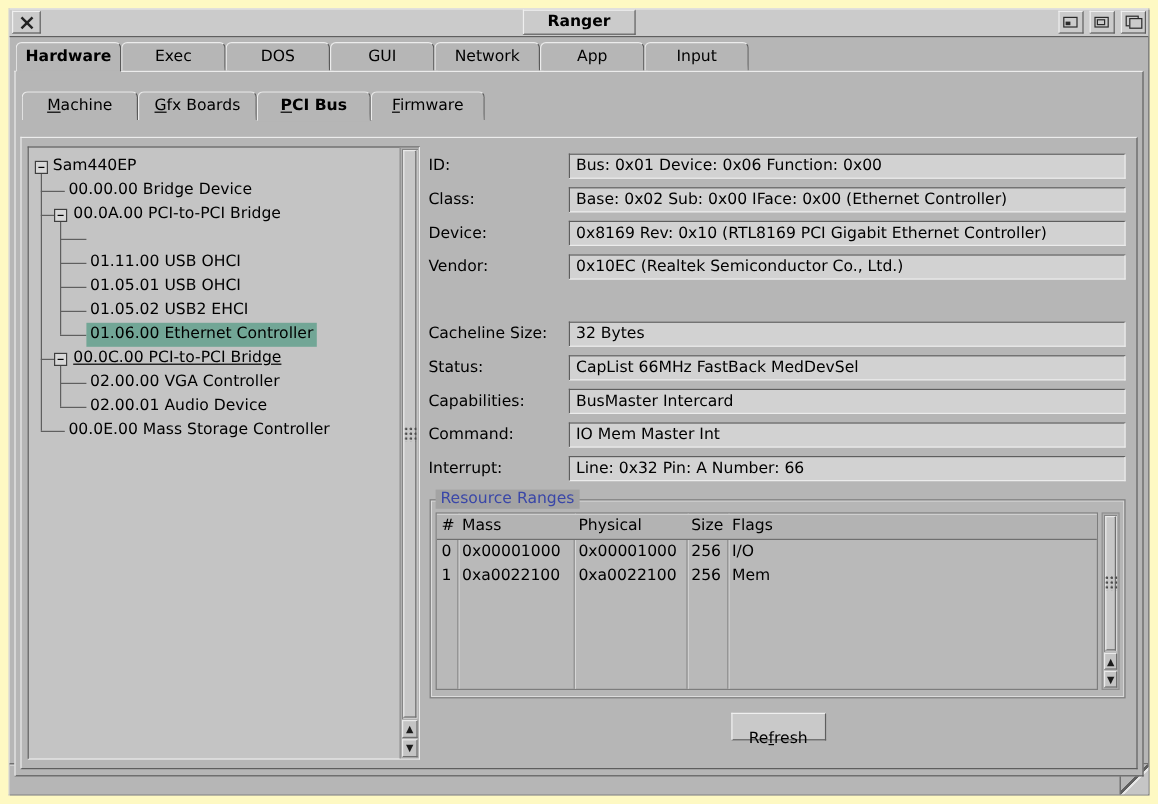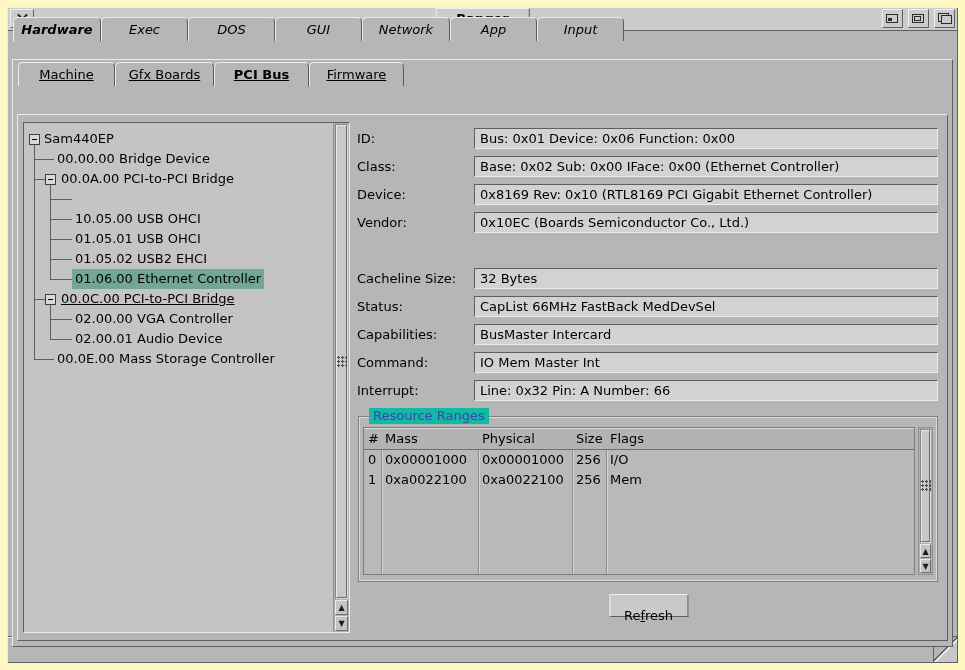--- a/index.html
+++ b/index.html
@@ -29,25 +29,25 @@
   .ic-zoom { display:block; width:12px; height:9px; border:1px solid #2a2a2a; position:relative; }
   .ic-zoom::after { content:''; position:absolute; left:1px; top:1px; width:5px; height:3px; border:1px solid #2a2a2a; }
   .ic-depth { display:block; width:14px; height:11px; position:relative; }
   .ic-depth::before { content:''; position:absolute; left:0; top:0; width:9px; height:7px; border:1px solid #2a2a2a; }
   .ic-depth::after { content:''; position:absolute; right:0; bottom:0; width:9px; height:7px; border:1px solid #2a2a2a; background:#cbcbcb; }
 
   
   .tab { position:absolute; height:24px; background:#b6b6b6; border:1px solid; border-color:#ececec #5a5a5a #5a5a5a #ececec;
          border-bottom:0; border-radius:5px 5px 0 0; text-align:center; line-height:23px; z-index:1; cursor:pointer; white-space:nowrap; }
   .tab.active { height:25px; z-index:3; font-weight:bold; border-bottom:1px solid #b6b6b6; }
-  .main-tab { top:10px;font-style:italic; }
+  .main-tab { top:28px; }
 
   .frame-raised { border:1px solid; border-color:#ececec #5e5e5e #5e5e5e #ececec; background:#b6b6b6; }
   .page-frame { position:absolute; left:5px; right:5px; top:52px; height:588px; z-index:2; }
-  .sub-tab { top:2px;text-decoration:underline; }
+  .sub-tab { top:16px; }
   .sub-frame { position:absolute; left:4px; right:4px; top:34px; bottom:5px; z-index:2;margin-top:20px; }
 
   
   .tree-panel { position:absolute; left:5px; top:7px; width:327px; bottom:7px; background:#c4c4c4;
                 border:1px solid; border-color:#5e5e5e #ececec #ececec #5e5e5e; }
   .tree-content { position:absolute; left:0; top:0; right:16px; bottom:0; overflow:hidden; }
   .tree-row-label { position:absolute; height:20px; line-height:20px; white-space:nowrap; cursor:pointer; }
   .tree-row-label.selected { background:var(--selection,#72a696); padding:0 3px; }
   .tline { position:absolute; background:#5f5f5f; }
   .expander { position:absolute; width:11px; height:11px; background:#d8d8d8; border:1px solid #3f3f3f; cursor:pointer; }
@@ -71,21 +71,21 @@
   
   .details { position:absolute; left:339px; top:7px; right:7px; bottom:7px; }
   .field-row { position:absolute; left:0; right:0; height:22px; }
   .field-label { position:absolute; left:0; width:113px; line-height:21px; white-space:nowrap; }
   .field-value { position:absolute; left:117px; right:2px; top:0; height:21px; background:#d2d2d2; border:1px solid;
                  border-color:#5e5e5e #ececec #ececec #5e5e5e; line-height:19px; padding:0 5px; white-space:nowrap; overflow:hidden; }
 
   
   .group { position:absolute; left:1px; right:2px; top:294px; height:166px; border:1px solid #7f7f7f;
            box-shadow:inset 0 0 0 1px #dcdcdc; }
-  .group-title { position:absolute; top:-9px; left:10px; background:#14b8a6; padding:0 4px;
+  .group-title { position:absolute; top:-9px; left:4px; background:#a3a3a3; padding:0 4px;
                  color:var(--group_title,#3a47a8); line-height:16px; }
   .rr-table { position:absolute; left:4px; top:10px; right:22px; height:148px; background:#b9b9b9; border:1px solid #7d7d7d; }
   .rr-header { display:grid; grid-template-columns:17px 97px 94px 34px 1fr; height:22px; border-bottom:1px solid #6f6f6f;
                background:#b3b3b3; box-shadow:inset 0 1px 0 #d9d9d9; position:relative; z-index:1; }
   .rr-header > div { line-height:21px; padding-left:4px; overflow:hidden; white-space:nowrap; }
   .rr-row { display:grid; grid-template-columns:17px 97px 94px 34px 1fr; height:20px; line-height:20px; position:relative; z-index:1; cursor:pointer; }
   .rr-row > div { padding-left:4px; white-space:nowrap; overflow:hidden; }
   .rr-sep { position:absolute; top:0; bottom:0; width:1px; background:#8d8d8d; box-shadow:1px 0 0 #d6d6d6; z-index:0; }
   .rr-scroll { position:absolute; right:4px; top:10px; width:15px; height:148px; background:#b0b0b0; border:1px solid #8f8f8f; }
   .rr-scroll .sb-track { bottom:31px; }
@@ -160,21 +160,21 @@
           <div class="tline" style="left:26px;top:216px;width:22px;height:1px;"></div>
           <div class="tline" style="left:10px;top:236px;width:20px;height:1px;"></div>
 
           <div class="expander" style="left:5px;top:11px;"></div>
           <div class="expander" style="left:21px;top:51px;"></div>
           <div class="expander" style="left:21px;top:171px;"></div>
 
           <span class="tree-row-label" style="left:20px;top:6px;">Sam440EP</span>
           <span class="tree-row-label" style="left:33px;top:26px;">00.00.00 Bridge Device</span>
           <span class="tree-row-label" style="left:37px;top:46px;">00.0A.00 PCI-to-PCI Bridge</span>
-          <span class="tree-row-label" style="left:51px;top:86px;">10.05.00 USB OHCI</span>
+          <span class="tree-row-label" style="left:51px;top:86px;">01.11.00 USB OHCI</span>
           <span class="tree-row-label" style="left:51px;top:106px;">01.05.01 USB OHCI</span>
           <span class="tree-row-label" style="left:51px;top:126px;">01.05.02 USB2 EHCI</span>
           <span class="tree-row-label selected" style="left:48px;top:146px;">01.06.00 Ethernet Controller</span>
           <span class="tree-row-label" style="left:37px;top:166px;text-decoration:underline;">00.0C.00 PCI-to-PCI Bridge</span>
           <span class="tree-row-label" style="left:51px;top:186px;">02.00.00 VGA Controller</span>
           <span class="tree-row-label" style="left:51px;top:206px;">02.00.01 Audio Device</span>
           <span class="tree-row-label" style="left:33px;top:226px;">00.0E.00 Mass Storage Controller</span>
         </div>
         <div class="vscroll">
           <div class="sb-track">
@@ -195,21 +195,21 @@
         <div class="field-row" style="top:34px;">
           <span class="field-label">Class:</span>
           <div class="field-value">Base: 0x02 Sub: 0x00 IFace: 0x00 (Ethernet Controller)</div>
         </div>
         <div class="field-row" style="top:62px;">
           <span class="field-label">Device:</span>
           <div class="field-value">0x8169 Rev: 0x10 (RTL8169 PCI Gigabit Ethernet Controller)</div>
         </div>
         <div class="field-row" style="top:90px;">
           <span class="field-label">Vendor:</span>
-          <div class="field-value">0x10EC (Boards Semiconductor Co., Ltd.)</div>
+          <div class="field-value">0x10EC (Realtek Semiconductor Co., Ltd.)</div>
         </div>
         <div class="field-row" style="top:146px;">
           <span class="field-label">Cacheline Size:</span>
           <div class="field-value">32 Bytes</div>
         </div>
         <div class="field-row" style="top:174px;">
           <span class="field-label">Status:</span>
           <div class="field-value">CapList 66MHz FastBack MedDevSel</div>
         </div>
         <div class="field-row" style="top:202px;">

